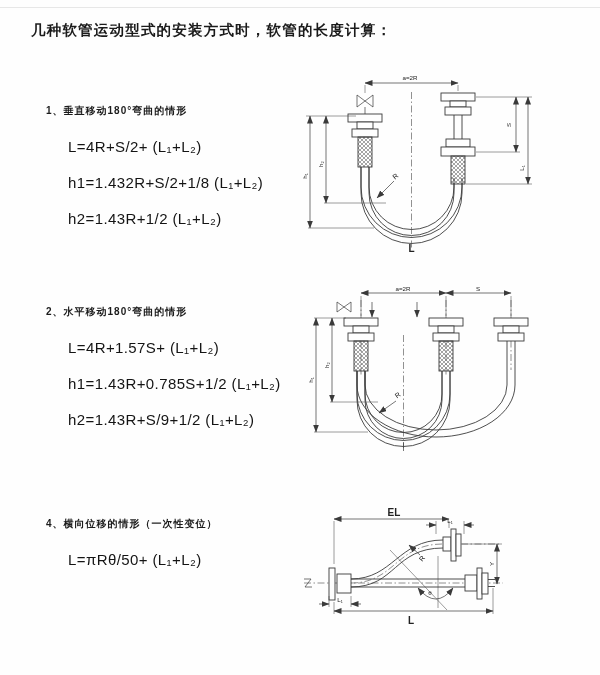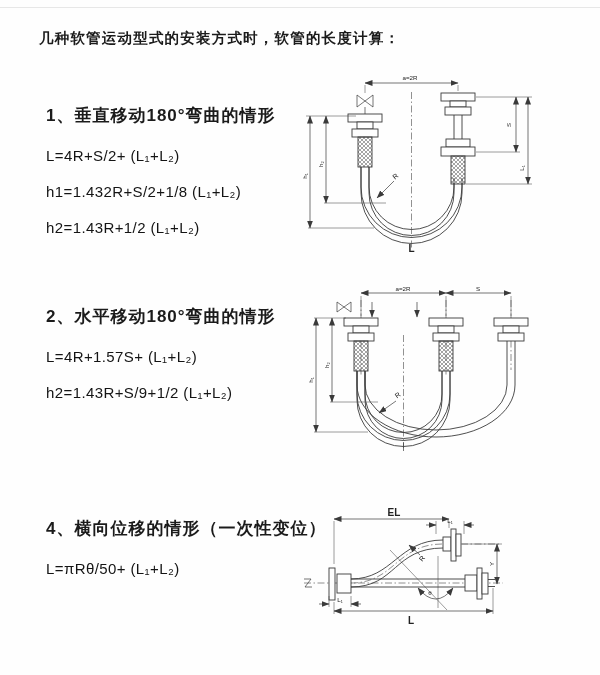--- a/index.html
+++ b/index.html
@@ -2,26 +2,26 @@
 <html><head>
 <meta charset="utf-8">
 <style>
   html,body{margin:0;padding:0;}
   body{
     width:600px;height:675px;background:#fefefe;position:relative;overflow:hidden;
     font-family:"Liberation Sans",sans-serif;color:#1a1a1a;
   }
   .scan-line{position:absolute;left:0;top:7px;width:600px;height:1px;background:#e7e7e7;}
   .title{
-    position:absolute;left:31px;top:21px;margin:8px;
+    position:absolute;left:31px;top:21px;margin:0;
     font-size:14.5px;font-weight:700;letter-spacing:1.2px;color:#1b1b1b;white-space:nowrap;
   }
   .sec{position:absolute;left:46px;width:310px;}
-  .heading{margin:0 0 11px 0;font-size:17px;font-weight:700;letter-spacing:1px;color:#1b1b1b;white-space:nowrap;}
-  .formula{height:36px;line-height:36px;font-size:15px;letter-spacing:.4px;color:#141414;white-space:nowrap;}
+  .heading{margin:0 0 11px 0;font-size:10px;font-weight:700;letter-spacing:1px;color:#1b1b1b;white-space:nowrap;}
+  .formula{margin-left:22px;height:36px;line-height:36px;font-size:15px;letter-spacing:.4px;color:#141414;white-space:nowrap;}
   svg.diagram{position:absolute;}
   svg .ln{stroke:#3b3b3b;stroke-width:.9;fill:none;}
   svg .thin{stroke:#3b3b3b;stroke-width:.7;fill:none;}
   svg .xl{stroke:#4a4a4a;stroke-width:.55;fill:none;}
   svg .cl{stroke:#555;stroke-width:.65;fill:none;stroke-dasharray:7 2.5 1.5 2.5;}
   svg .fl{fill:#fefefe;stroke:#3b3b3b;stroke-width:.9;}
   svg .br{stroke:#3b3b3b;stroke-width:.9;}
   svg text{font-family:"Liberation Sans",sans-serif;fill:#222;}
   svg .lbl{font-size:7px;}
   svg .lbls{font-size:6.2px;}
@@ -109,20 +109,21 @@
   <text class="lbls" x="226" y="100" text-anchor="middle" transform="rotate(-90 226 100)">L₁</text>
   <text class="lbls" x="9" y="108" text-anchor="middle" transform="rotate(-90 9 108)">h₁</text>
   <text class="lbls" x="25" y="96" text-anchor="middle" transform="rotate(-90 25 96)">h₂</text>
   <text class="lbl" x="99" y="110" text-anchor="middle" transform="rotate(-40 99 110)">R</text>
   <text class="lblL" x="113.5" y="184" text-anchor="middle">L</text>
 </svg>
 
 <section class="sec" style="top:305px">
   <h2 class="heading">2、水平移动180°弯曲的情形</h2>
   <div class="formula">L=4R+1.57S+ (L₁+L₂)</div>
+  <div class="formula">h1=1.43R+0.785S+1/2 (L₁+L₂)</div>
   <div class="formula">h2=1.43R+S/9+1/2 (L₁+L₂)</div>
 </section>
 
 <svg class="diagram" style="left:306px;top:280px" width="248" height="172" viewBox="0 0 248 172">
   <defs>
     <marker id="ar2" viewBox="0 0 8 6" markerWidth="8" markerHeight="6" refX="7.5" refY="3" orient="auto-start-reverse" markerUnits="userSpaceOnUse">
       <path d="M0,0 L8,3 L0,6 Z" fill="#3a3a3a"></path>
     </marker>
     <pattern id="br2" width="4" height="4" patternUnits="userSpaceOnUse">
       <path d="M0,0 L4,4 M4,0 L0,4" stroke="#5a5a5a" stroke-width="0.55"></path>

